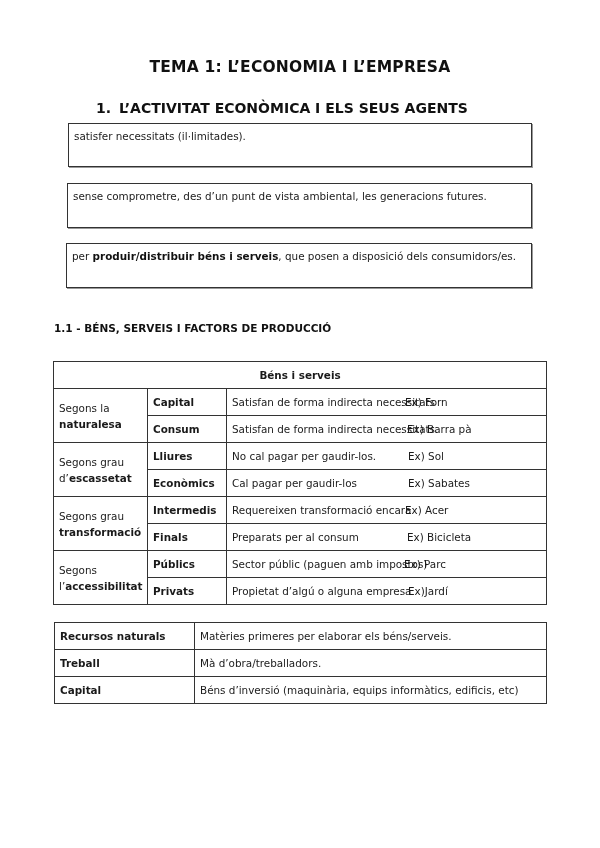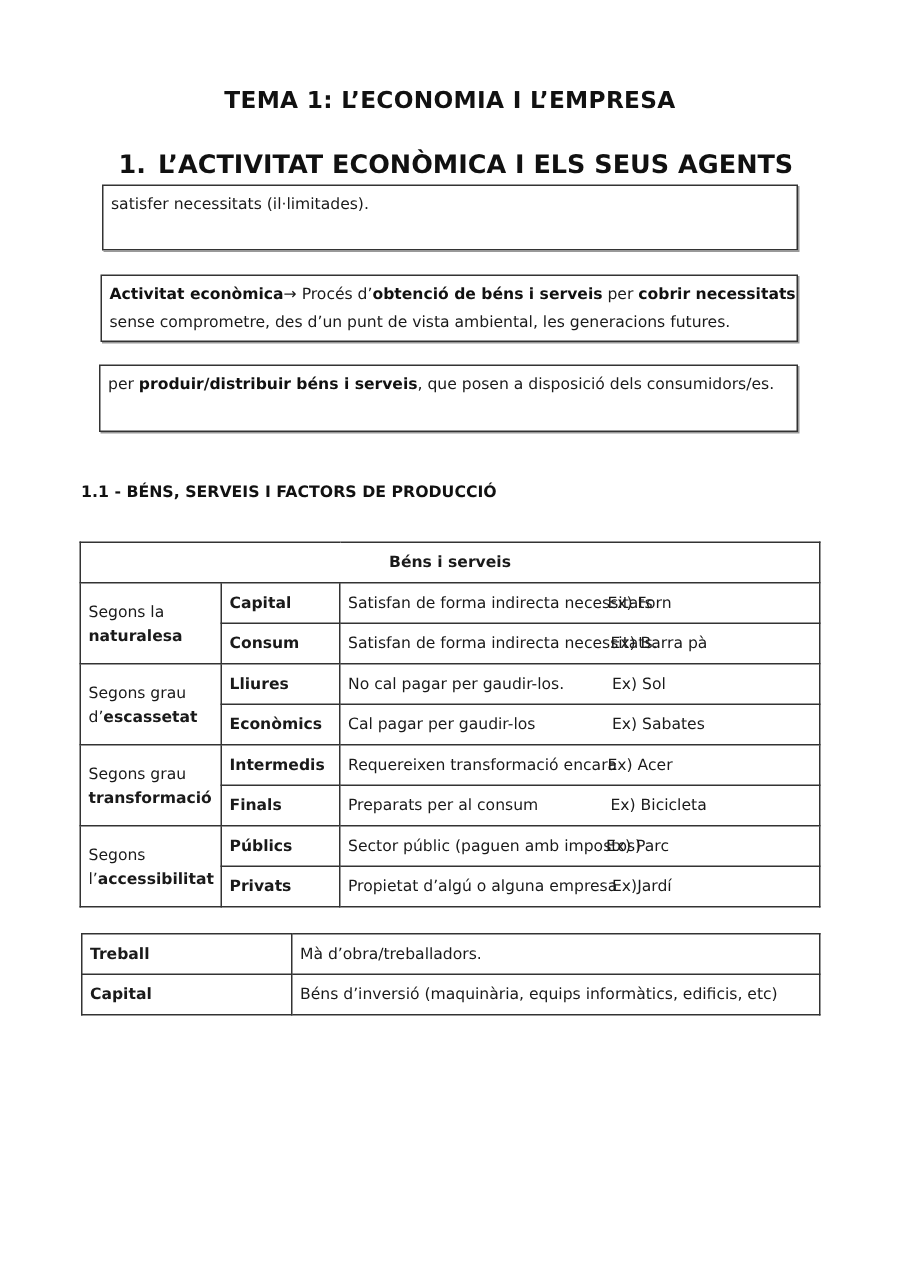--- a/index.html
+++ b/index.html
@@ -6,21 +6,21 @@
     body {
       width: 600px; height: 848px; position: relative; overflow: hidden;
       font-family: "DejaVu Sans", sans-serif; color: #1a1a1a;
     }
     .abs { position: absolute; }
     .title {
       left: 0; width: 600px; top: 58px; text-align: center;
       font-weight: bold; font-size: 15.5px; letter-spacing: 0.2px; color: #111;
     }
     .h1 {
-      left: 79px; top: 100px; font-weight: bold; font-size: 17px; color: #111;
+      left: 96px; top: 100px; font-weight: bold; font-size: 14px; color: #111;
     }
     .h1 .num { margin-right: 8px; }
     .box {
       border: 1.2px solid #333; box-shadow: 1px 1px 0 #999;
       font-size: 10.4px; line-height: 19px; padding: 3px 6px 3px 5px; box-sizing: border-box;
       white-space: nowrap; overflow: hidden;
     }
     .box b { font-weight: bold; color: #111; }
     .h2 {
       left: 54px; top: 322px; font-weight: bold; font-size: 10.5px; color: #111;
@@ -49,21 +49,20 @@
 
 <div class="abs h1">
   <span class="num">1.</span><span>L’ACTIVITAT ECONÒMICA I ELS SEUS AGENTS</span>
 </div>
 
 <div class="abs box" style="left:68px; top:123px; width:464px; height:44px;">
   <div>satisfer necessitats (il·limitades).</div>
 </div>
 
 <div class="abs box" style="left:67px; top:183px; width:465px; height:45px;">
-  <div><b>Activitat econòmica</b><span>→</span><span> Procés d’</span><b>obtenció de béns i serveis</b><span> per </span><b>cobrir necessitats</b></div>
   <div>sense comprometre, des d’un punt de vista ambiental, les generacions futures.</div>
 </div>
 
 <div class="abs box" style="left:66px; top:243px; width:466px; height:45px;">
   <div><span>per </span><b>produir/distribuir béns i serveis</b><span>, que posen a disposició dels consumidors/es.</span></div>
 </div>
 
 <div class="abs h2">1.1 - BÉNS, SERVEIS I FACTORS DE PRODUCCIÓ</div>
 
 <table class="abs t1">
@@ -119,20 +118,24 @@
 </tbody>
   </table>
 
 <table class="abs t2">
   <colgroup>
       <col style="width:140px">
       <col style="width:352px">
     </colgroup>
   <tbody>
   <tr>
+    <td class="k">Recursos naturals</td>
+    <td>Matèries primeres per elaborar els béns/serveis.</td>
+  </tr>
+  <tr>
     <td class="k">Treball</td>
     <td>Mà d’obra/treballadors.</td>
   </tr>
   <tr>
     <td class="k">Capital</td>
     <td>Béns d’inversió (maquinària, equips informàtics, edificis, etc)</td>
   </tr>
 </tbody>
   </table>
 

